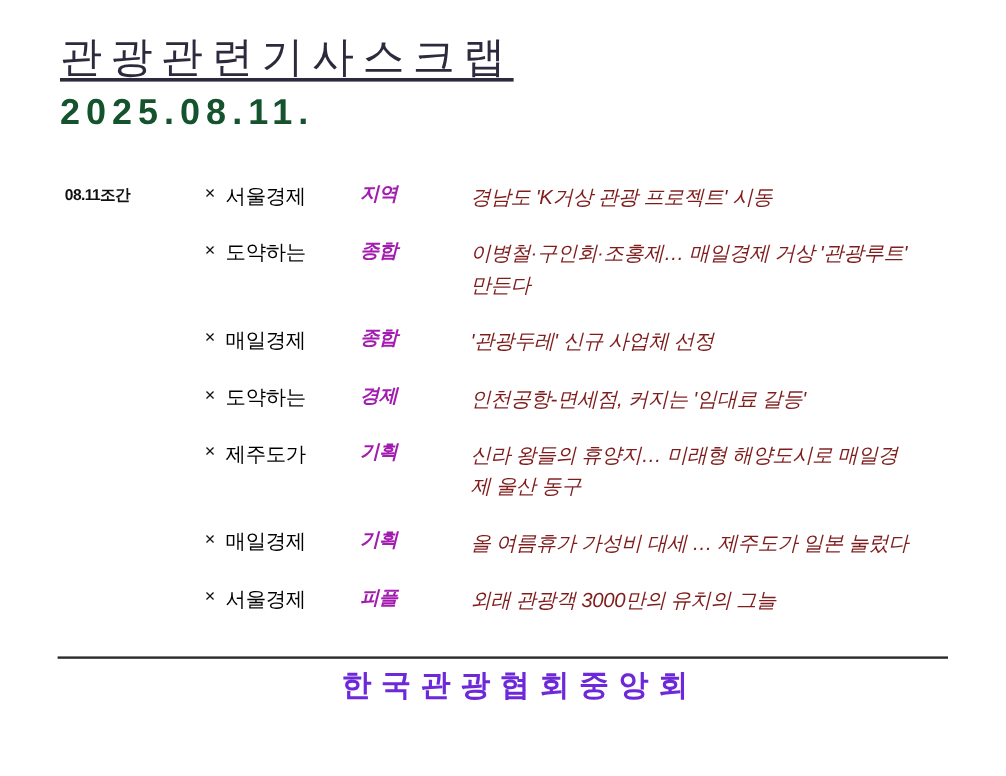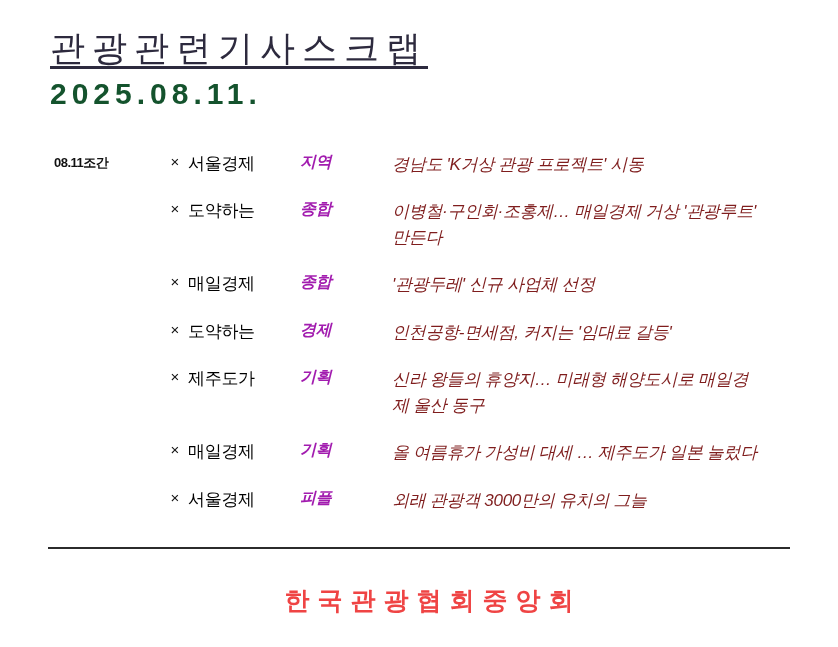--- a/index.html
+++ b/index.html
@@ -105,26 +105,26 @@
     position: absolute;
     left: 48px;
     right: 48px;
     bottom: 98px;
     border-top: 2px solid #2b2b2b;
   }
   .footer {
     position: absolute;
     left: 0;
     right: 0;
-    bottom: 30px;
+    bottom: 60px;
     text-align: center;
     font-size: 25px;
     font-weight: bold;
     letter-spacing: 8px;
-    color: #ef4444;
+    color: #6d28d9;
     white-space: nowrap;
     padding-left: 28px;
   }
 </style>
 </head>
 <body>
 
 <div class="page">
 
   <div class="header">

